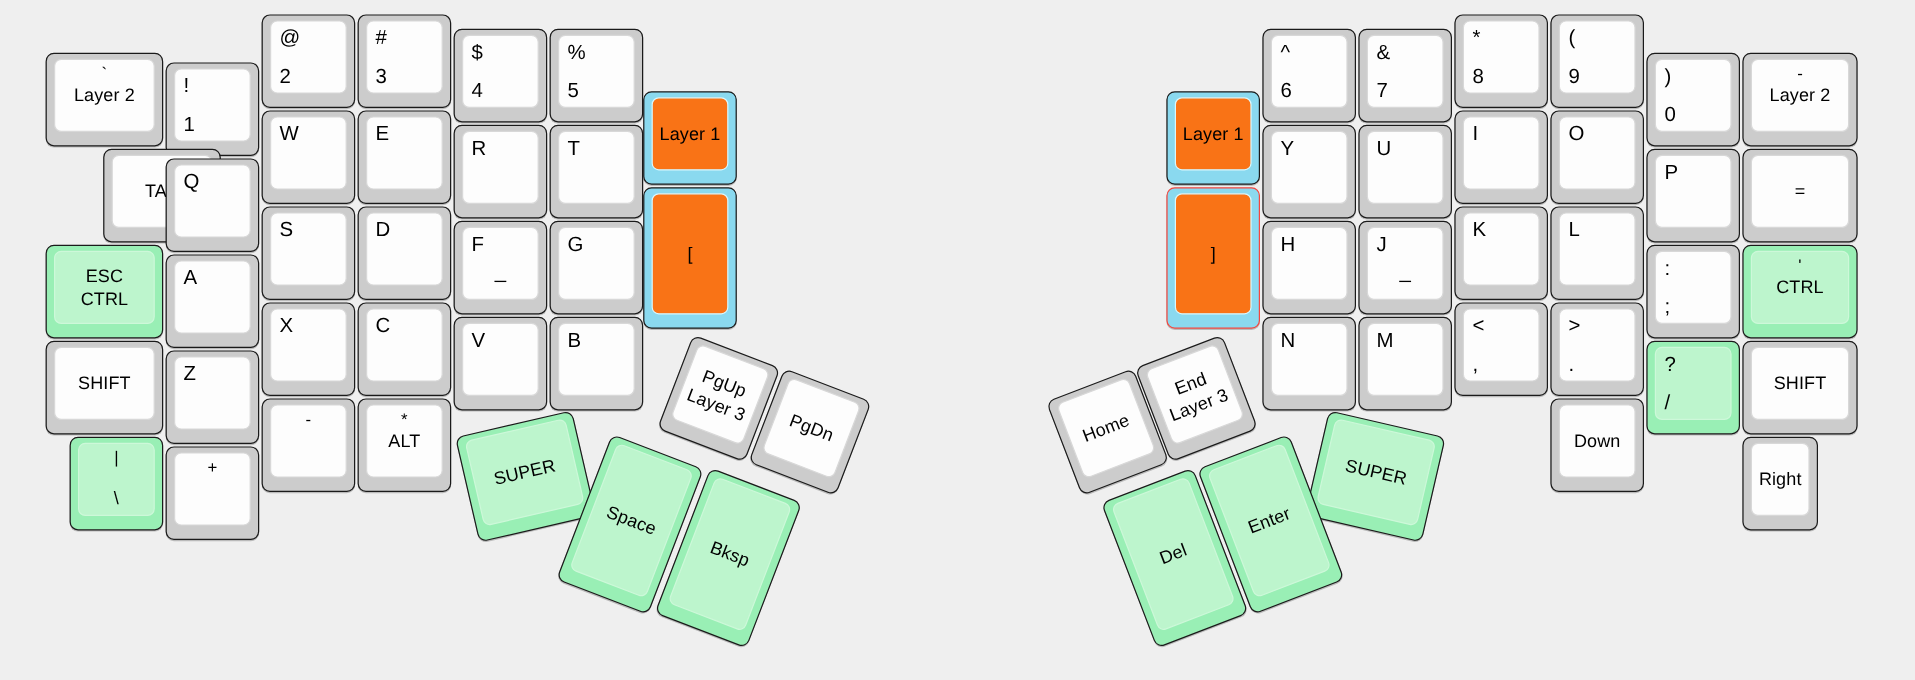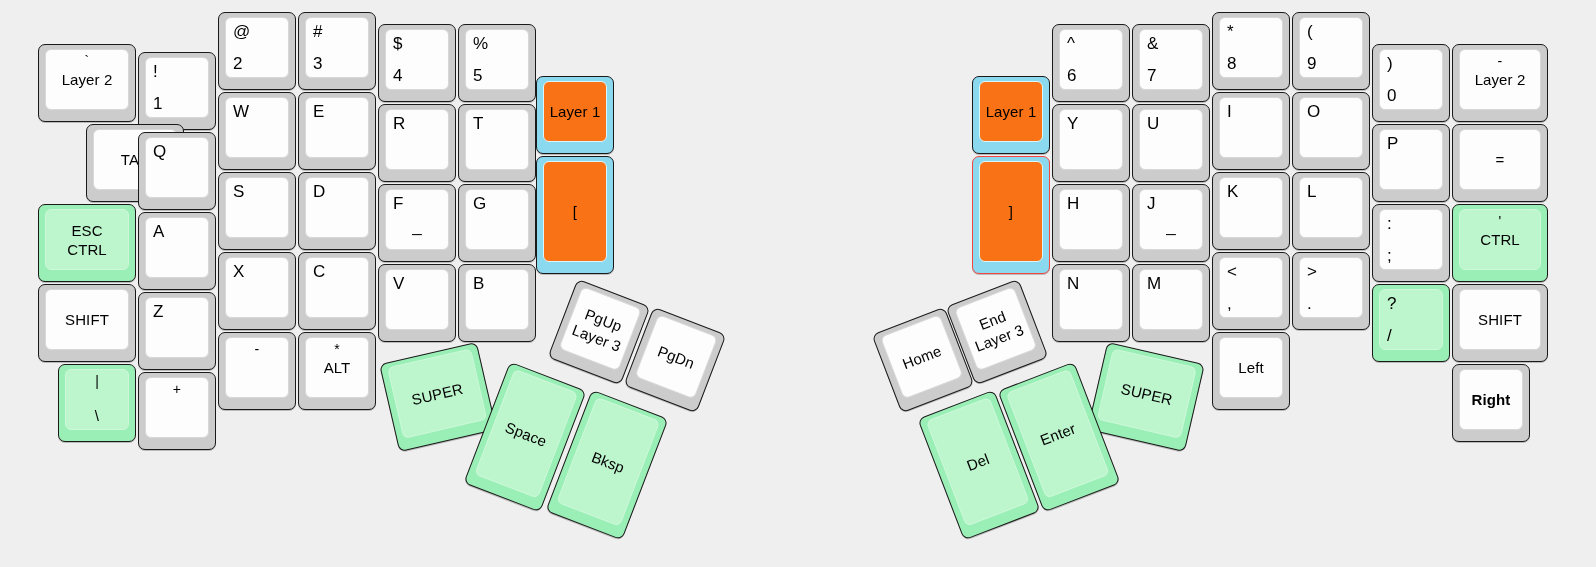--- a/index.html
+++ b/index.html
@@ -316,25 +316,20 @@
         <div class="cap">
           <div class="lg lg-tl">K</div>
         </div>
       </div>
       <div class="key" style="left: 1212px; top: 252px; width: 78px; height: 78px;">
         <div class="cap">
           <div class="lg lg-tl">&lt;</div>
           <div class="lg lg-bl">,</div>
         </div>
       </div>
-      <div class="key" style="left: 1212px; top: 332px; width: 78px; height: 78px;">
-        <div class="cap">
-          <div class="lg lg-c">Left</div>
-        </div>
-      </div>
       <div class="key" style="left: 1292px; top: 12px; width: 78px; height: 78px;">
         <div class="cap">
           <div class="lg lg-tl">(</div>
           <div class="lg lg-bl">9</div>
         </div>
       </div>
       <div class="key" style="left: 1292px; top: 92px; width: 78px; height: 78px;">
         <div class="cap">
           <div class="lg lg-tl">O</div>
         </div>
@@ -343,20 +338,25 @@
         <div class="cap">
           <div class="lg lg-tl">L</div>
         </div>
       </div>
       <div class="key" style="left: 1292px; top: 252px; width: 78px; height: 78px;">
         <div class="cap">
           <div class="lg lg-tl">&gt;</div>
           <div class="lg lg-bl">.</div>
         </div>
       </div>
+      <div class="key" style="left: 1292px; top: 332px; width: 78px; height: 78px;">
+        <div class="cap">
+          <div class="lg lg-c">Down</div>
+        </div>
+      </div>
       <div class="key" style="left: 1372px; top: 44px; width: 78px; height: 78px;">
         <div class="cap">
           <div class="lg lg-tl">)</div>
           <div class="lg lg-bl">0</div>
         </div>
       </div>
       <div class="key" style="left: 1372px; top: 124px; width: 78px; height: 78px;">
         <div class="cap">
           <div class="lg lg-tl">P</div>
         </div>
@@ -388,21 +388,21 @@
         <div class="cap">
           <div class="lg lg-tc">'</div>
           <div class="lg lg-c">CTRL</div>
         </div>
       </div>
       <div class="key" style="left: 1452px; top: 284px; width: 96px; height: 78px;">
         <div class="cap">
           <div class="lg lg-c">SHIFT</div>
         </div>
       </div>
-      <div class="key" style="left: 1452px; top: 364px; width: 78px; height: 78px; font-weight: bold;">
+      <div class="key" style="left: 1452px; top: 364px; width: 63px; height: 78px;">
         <div class="cap">
           <div class="lg lg-c">Right</div>
         </div>
       </div>
       <div class="key green rot" style="left: 1096px; top: 352px; width: 100px; height: 90px; transform: rotate(13deg);">
         <div class="cap">
           <div class="lg lg-c">SUPER</div>
         </div>
       </div>
       <div class="key rot" style="left: 884px; top: 318px; width: 78px; height: 84px; transform: rotate(-21deg);">

